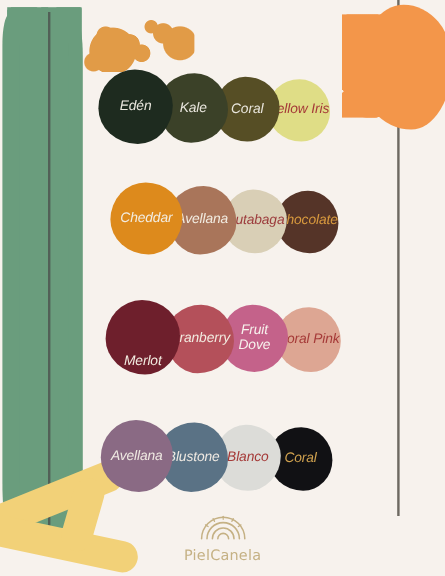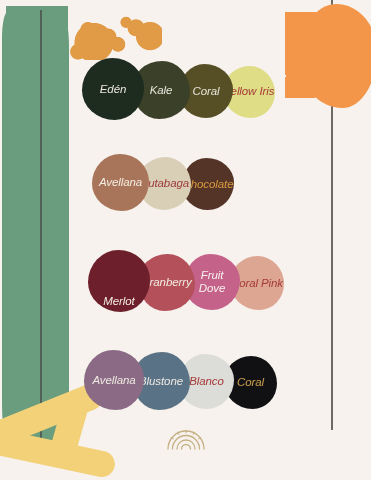--- a/index.html
+++ b/index.html
@@ -256,20 +256,24 @@
         <div class="blob" style="width: 54px; height: 54px; margin-right: -10px; margin-top: 4px; z-index: 18;">
           <div class="blob-shape" style="background: rgb(86, 78, 37);"></div>
           <span class="blob-label" style="color: rgb(233, 230, 221);">Coral</span>
         </div>
         <div class="blob" style="width: 52px; height: 52px; margin-right: 0px; margin-top: 5px; z-index: 17;">
           <div class="blob-shape" style="background: rgb(223, 221, 134);"></div>
           <span class="blob-label" style="color: rgb(165, 58, 56);">Yellow Iris</span>
         </div>
       </div>
       <div class="swatch-row row-2">
+        <div class="blob" style="width: 60px; height: 60px; margin-right: -12px; margin-top: 0px; z-index: 20;">
+          <div class="blob-shape" style="background: rgb(221, 138, 28);"></div>
+          <span class="blob-label" style="color: rgb(242, 236, 225);">Cheddar</span>
+        </div>
         <div class="blob" style="width: 57px; height: 57px; margin-right: -11px; margin-top: 2px; z-index: 19;">
           <div class="blob-shape" style="background: rgb(169, 117, 90);"></div>
           <span class="blob-label" style="color: rgb(242, 236, 225);">Avellana</span>
         </div>
         <div class="blob" style="width: 53px; height: 53px; margin-right: -9px; margin-top: 4px; z-index: 18;">
           <div class="blob-shape" style="background: rgb(217, 207, 182);"></div>
           <span class="blob-label" style="color: rgb(156, 59, 60);">Rutabaga</span>
         </div>
         <div class="blob" style="width: 52px; height: 52px; margin-right: 0px; margin-top: 5px; z-index: 17;">
           <div class="blob-shape" style="background: rgb(85, 52, 40);"></div>
@@ -326,16 +330,17 @@
         </g>
         <g stroke="#c5b184" stroke-width="1" stroke-linecap="round">
           <path d="M23 2.2 v2.6"></path>
           <path d="M14.6 4.2 l1.2 2.3"></path>
           <path d="M31.4 4.2 l-1.2 2.3"></path>
           <path d="M8.2 9.4 l2.2 1.4"></path>
           <path d="M37.8 9.4 l-2.2 1.4"></path>
         </g>
       </svg>
     </span>
+    <span class="logo-word">PielCanela</span>
     <span class="logo-sub"></span>
   </div>
 
 </div>
 
 </body></html>

